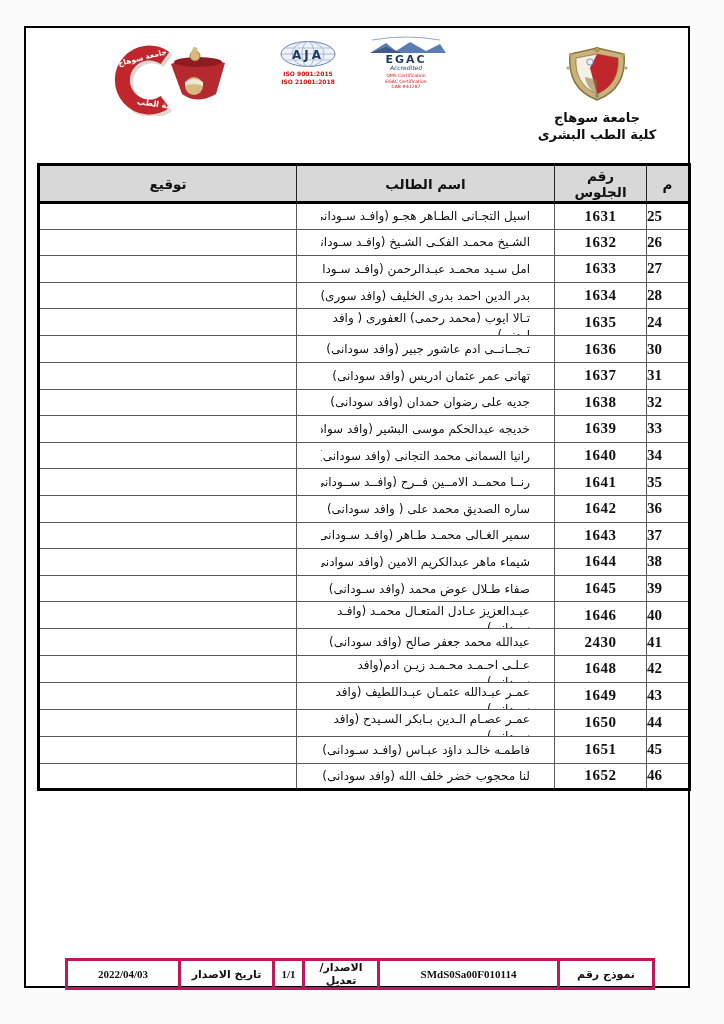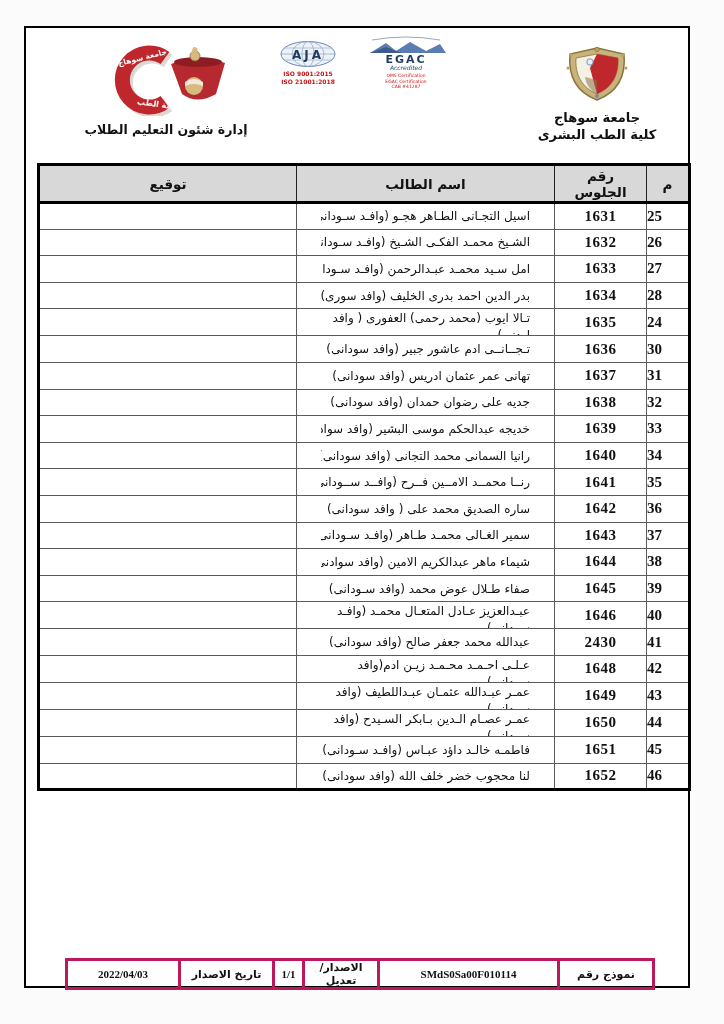--- a/index.html
+++ b/index.html
@@ -111,21 +111,20 @@
       <path d="M74 14 A27 27 0 1 0 74 58" stroke="#c0272d" stroke-width="15" fill="none"></path>
       <path d="M80 20 Q106 9 134 19 L125 50 Q106 61 91 50 Z" fill="#b5292f"></path>
       <ellipse cx="107" cy="18" rx="24" ry="5" fill="#8f1c22"></ellipse>
       <circle cx="104" cy="12" r="5" fill="#d8b97e" stroke="#8f6b3a" stroke-width="0.8"></circle>
       <rect x="101" y="3" width="5" height="9" rx="2" fill="#d8b97e" transform="rotate(18 103 7)"></rect>
       <circle cx="103" cy="42" r="9" fill="#d8b97e"></circle>
       <path d="M94 38 Q103 32 112 38 L112 42 Q103 38 94 42 Z" fill="#f0e8d8"></path>
       <text x="52" y="16" font-size="7.5" font-weight="bold" fill="#fff" text-anchor="middle" transform="rotate(-14 52 16)">جامعة سوهاج</text>
       <text x="66" y="63" font-size="8" font-weight="bold" fill="#fff" text-anchor="middle" transform="rotate(8 66 63)">كلية الطب</text>
     </svg>
-    <div class="dept-text">إدارة شئون التعليم الطلاب</div>
   </div>
 
   <table class="main-table">
     <colgroup>
         <col class="col-no">
         <col class="col-seat">
         <col class="col-name">
         <col class="col-sign">
       </colgroup>
     <thead>

